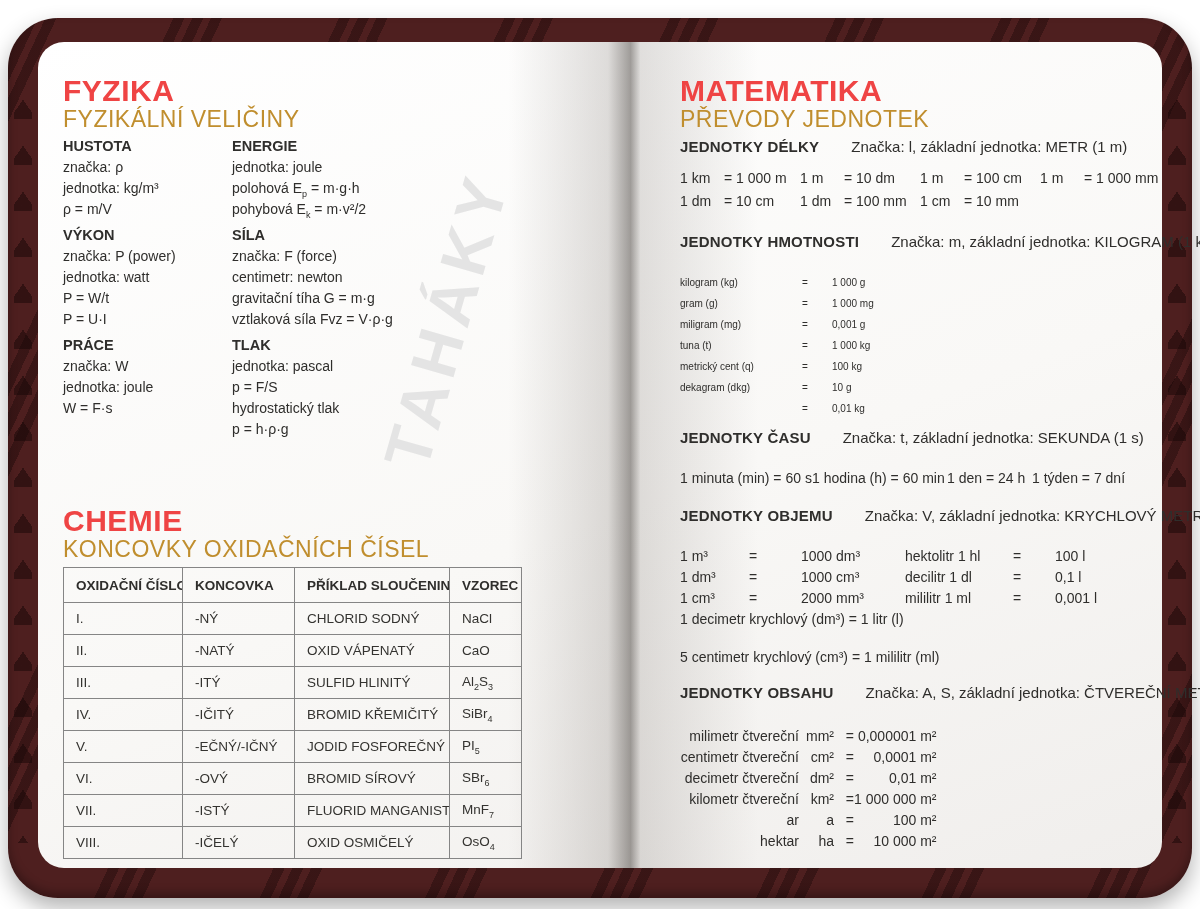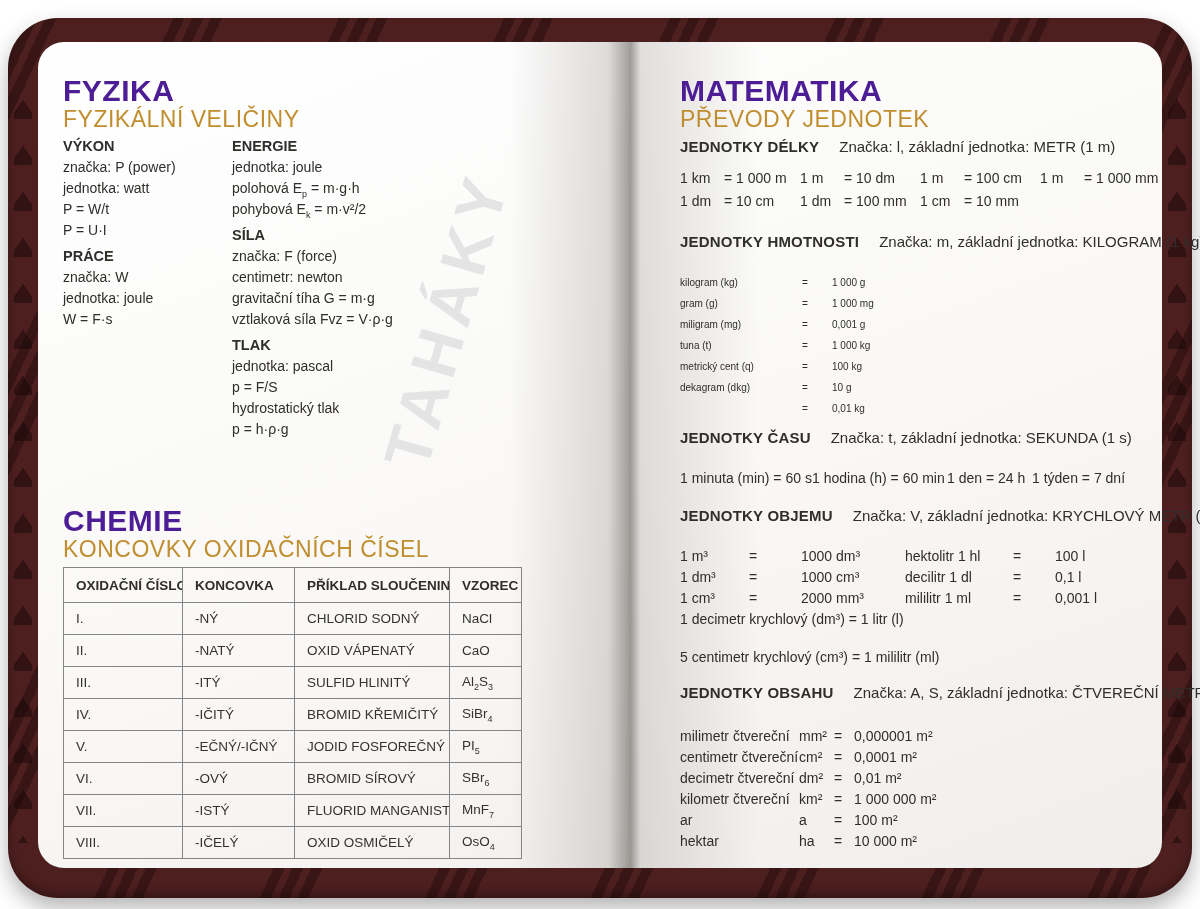--- a/index.html
+++ b/index.html
@@ -45,69 +45,75 @@
     pointer-events:none;
   }
   .watermark{
     position:absolute;left:237px;top:283px;width:420px;text-align:center;
     font-size:64px;font-weight:bold;letter-spacing:7px;color:#e4e4e4;
     transform:rotate(-74deg);
     user-select:none;
   }
   
   .abs{position:absolute;}
-  .h-main{font-size:30px;font-weight:bold;color:#4c1d95;letter-spacing:.5px;}
+  .h-main{font-size:30px;font-weight:bold;color:#ef4444;letter-spacing:.5px;}
   .h-sub{font-size:23px;color:#c08e2e;letter-spacing:.5px;}
   .pline{height:21px;line-height:21px;font-size:14px;white-space:nowrap;}
   .phead{height:21px;line-height:21px;font-size:14.5px;font-weight:bold;margin-top:5px;white-space:nowrap;}
   .pblock:first-child .phead{margin-top:0;}
   sub{font-size:9px;}
   
   table.chem{
     border-collapse:collapse;table-layout:fixed;
     font-size:13.5px;background:transparent;
   }
   table.chem th,table.chem td{
     border:1.5px solid #858585;padding:0 0 0 12px;text-align:left;
     white-space:nowrap;overflow:hidden;
   }
   table.chem th{height:34px;font-size:13.5px;font-weight:bold;}
   table.chem td{height:31px;font-weight:normal;color:#343330;}
   
-  .sec{display:flex;align-items:baseline;gap:20px;white-space:nowrap;}
+  .sec{display:flex;align-items:baseline;gap:32px;white-space:nowrap;}
   .sec .lbl{font-size:15px;font-weight:bold;letter-spacing:.2px;}
   .sec .note{font-size:15px;}
   .rline{font-size:14px;line-height:21px;white-space:nowrap;}
   .lenrow{height:22px;}
   .lencell{position:absolute;top:0;white-space:nowrap;font-size:14px;}
   .lencell .u{display:inline-block;width:44px;}
   .grid3{display:grid;grid-template-columns:122px 30px auto;font-size:10px;line-height:21px;white-space:nowrap;}
   .vgrid-l{display:grid;grid-template-columns:69px 52px auto;font-size:14px;line-height:21px;white-space:nowrap;}
   .vgrid-r{display:grid;grid-template-columns:108px 42px auto;font-size:14px;line-height:21px;white-space:nowrap;}
-  .agrid{display:grid;grid-template-columns:119px 35px 20px auto;font-size:14px;line-height:21px;white-space:nowrap;}
+  .agrid{display:grid;grid-template-columns:119px 35px 20px auto;font-size:14px;line-height:21px;white-space:nowrap;text-align:right;}
   .seg{position:absolute;top:0;font-size:14px;white-space:nowrap;}
 </style>
 </head>
 <body>
 
 <div class="book">
   <div class="tri-strip tri-left"></div>
   <div class="tri-strip tri-right"></div>
 </div>
 
 <div class="pages">
   <div class="spine"></div>
 </div>
 
 <div class="watermark">TAHÁKY</div>
 
 <div class="abs h-main" style="left:63px;top:74px;">FYZIKA</div>
 <div class="abs h-sub" style="left:63px;top:106px;">FYZIKÁLNÍ VELIČINY</div>
 
 <div class="abs" style="left:63px;top:136px;width:168px;">
+  <div class="pblock">
+    <div class="phead">HUSTOTA</div>
+    <div class="pline">značka: ρ</div>
+    <div class="pline">jednotka: kg/m³</div>
+    <div class="pline">ρ = m/V</div>
+  </div>
   <div class="pblock">
     <div class="phead">VÝKON</div>
     <div class="pline">značka: P (power)</div>
     <div class="pline">jednotka: watt</div>
     <div class="pline">P = W/t</div>
     <div class="pline">P = U·I</div>
   </div>
   <div class="pblock">
     <div class="phead">PRÁCE</div>
     <div class="pline">značka: W</div>

